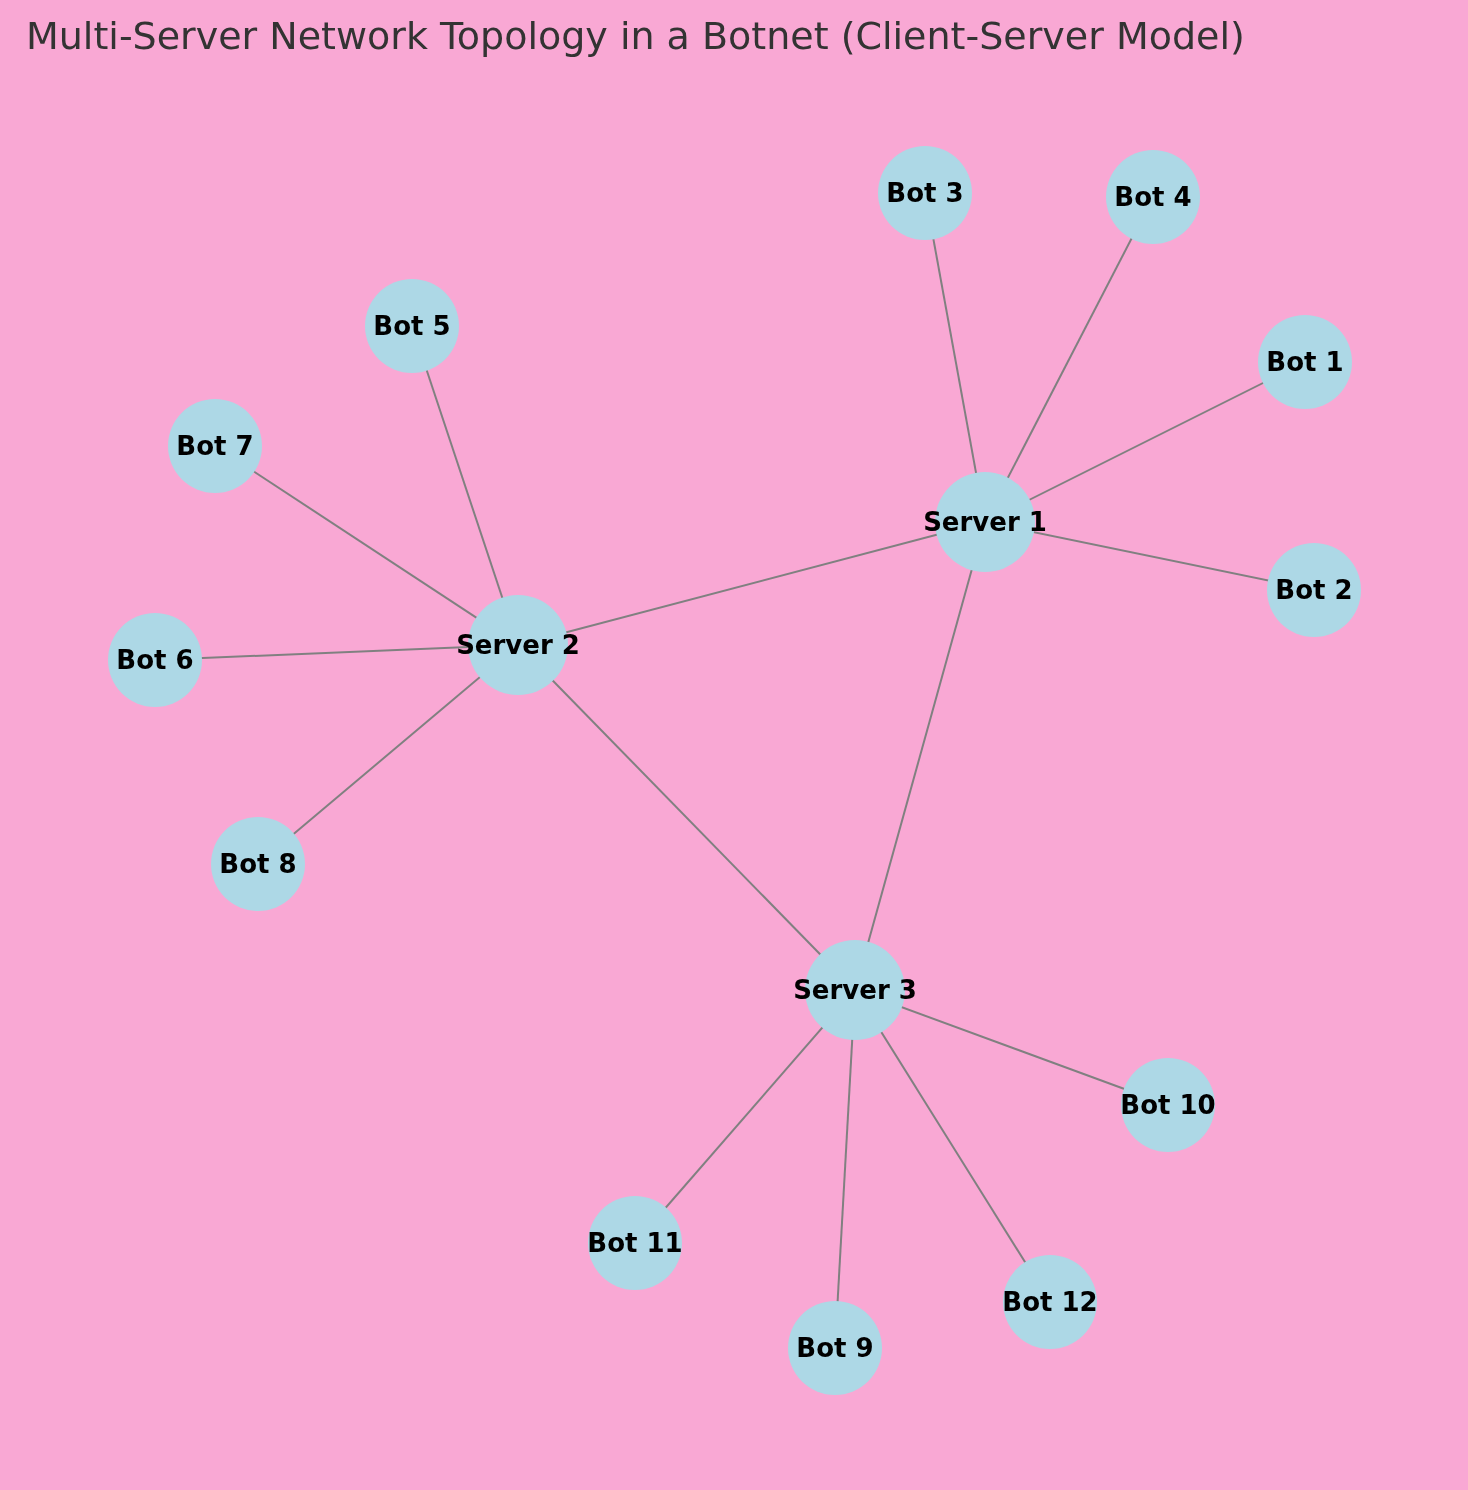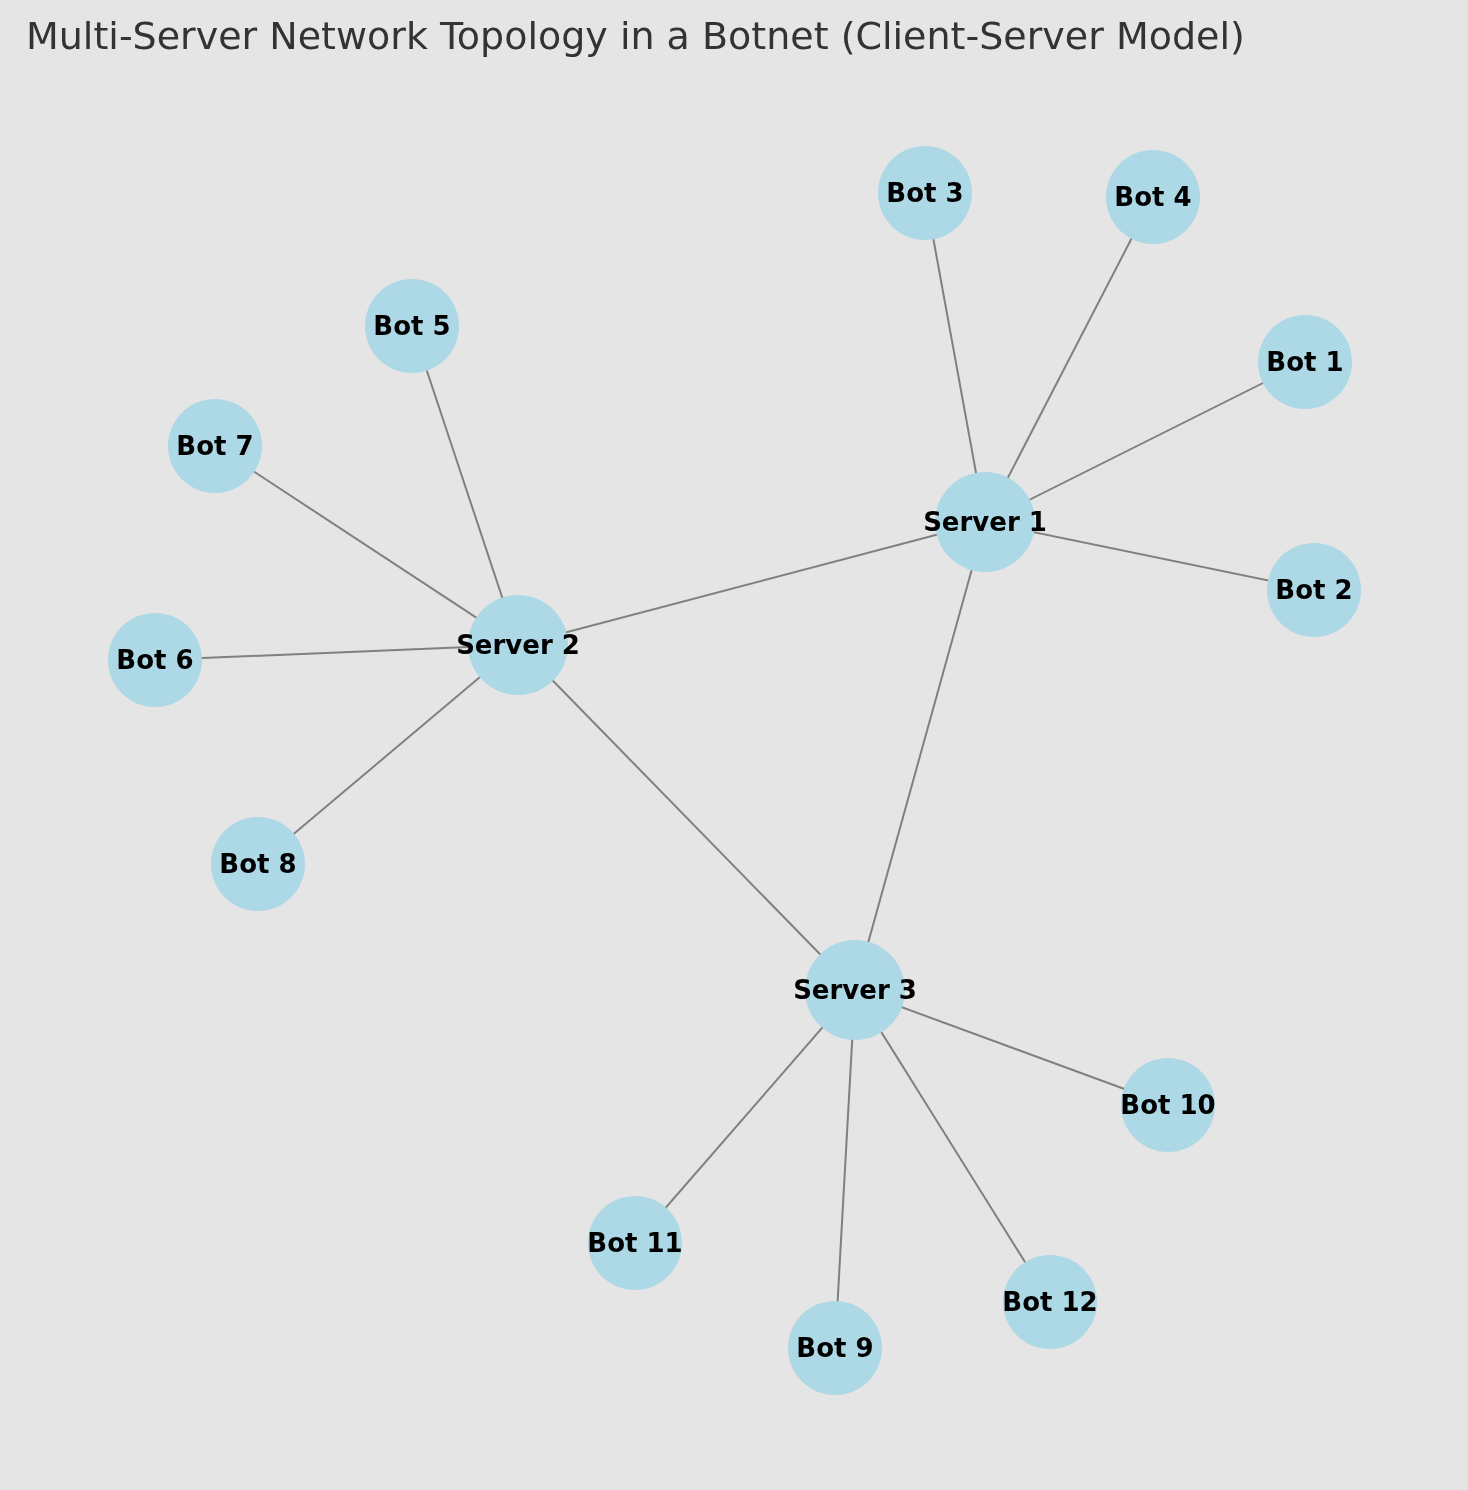--- a/index.html
+++ b/index.html
@@ -5,21 +5,21 @@
   html, body {
     margin: 0;
     padding: 0;
     background: #ffffff;
     font-family: "DejaVu Sans", "Liberation Sans", sans-serif;
   }
   .canvas {
     position: relative;
     width: 1468px;
     height: 1490px;
-    background: #e5e5e5;
+    background: #f9a8d4;
     overflow: hidden;
   }
   .diagram-title {
     position: absolute;
     left: 26px;
     top: 14px;
     font-size: 38px;
     font-weight: 400;
     color: #333333;
     white-space: nowrap;

